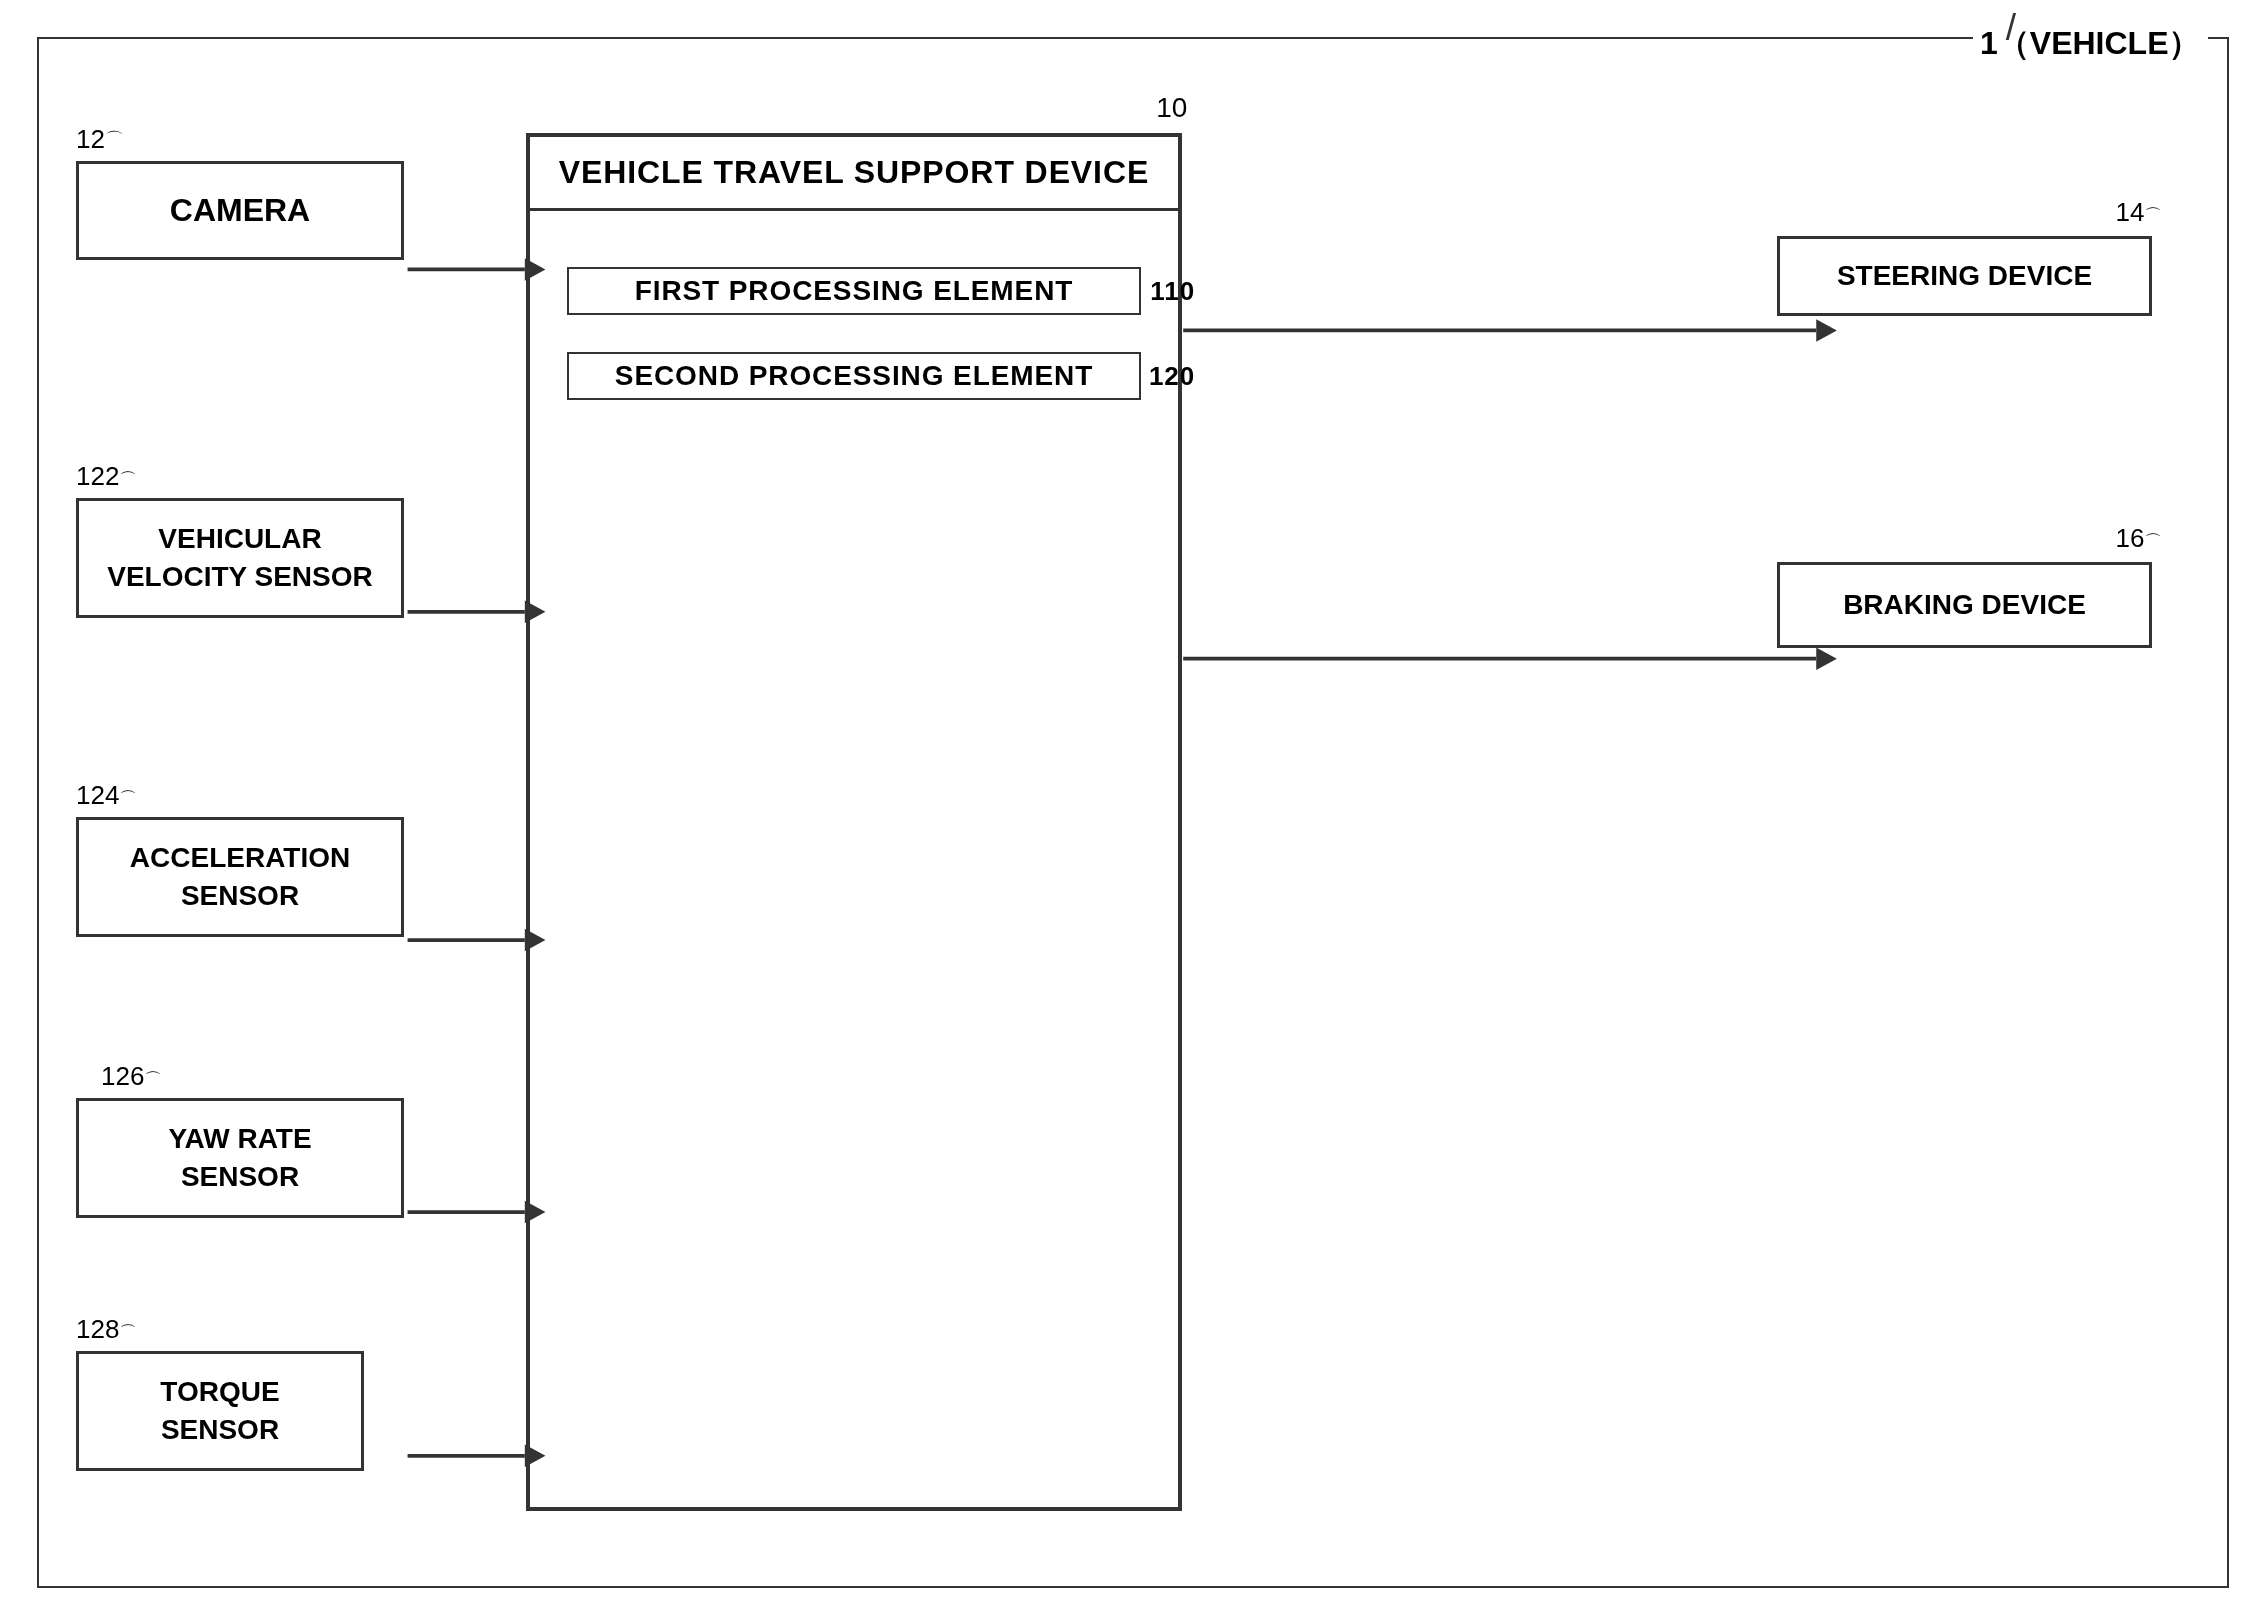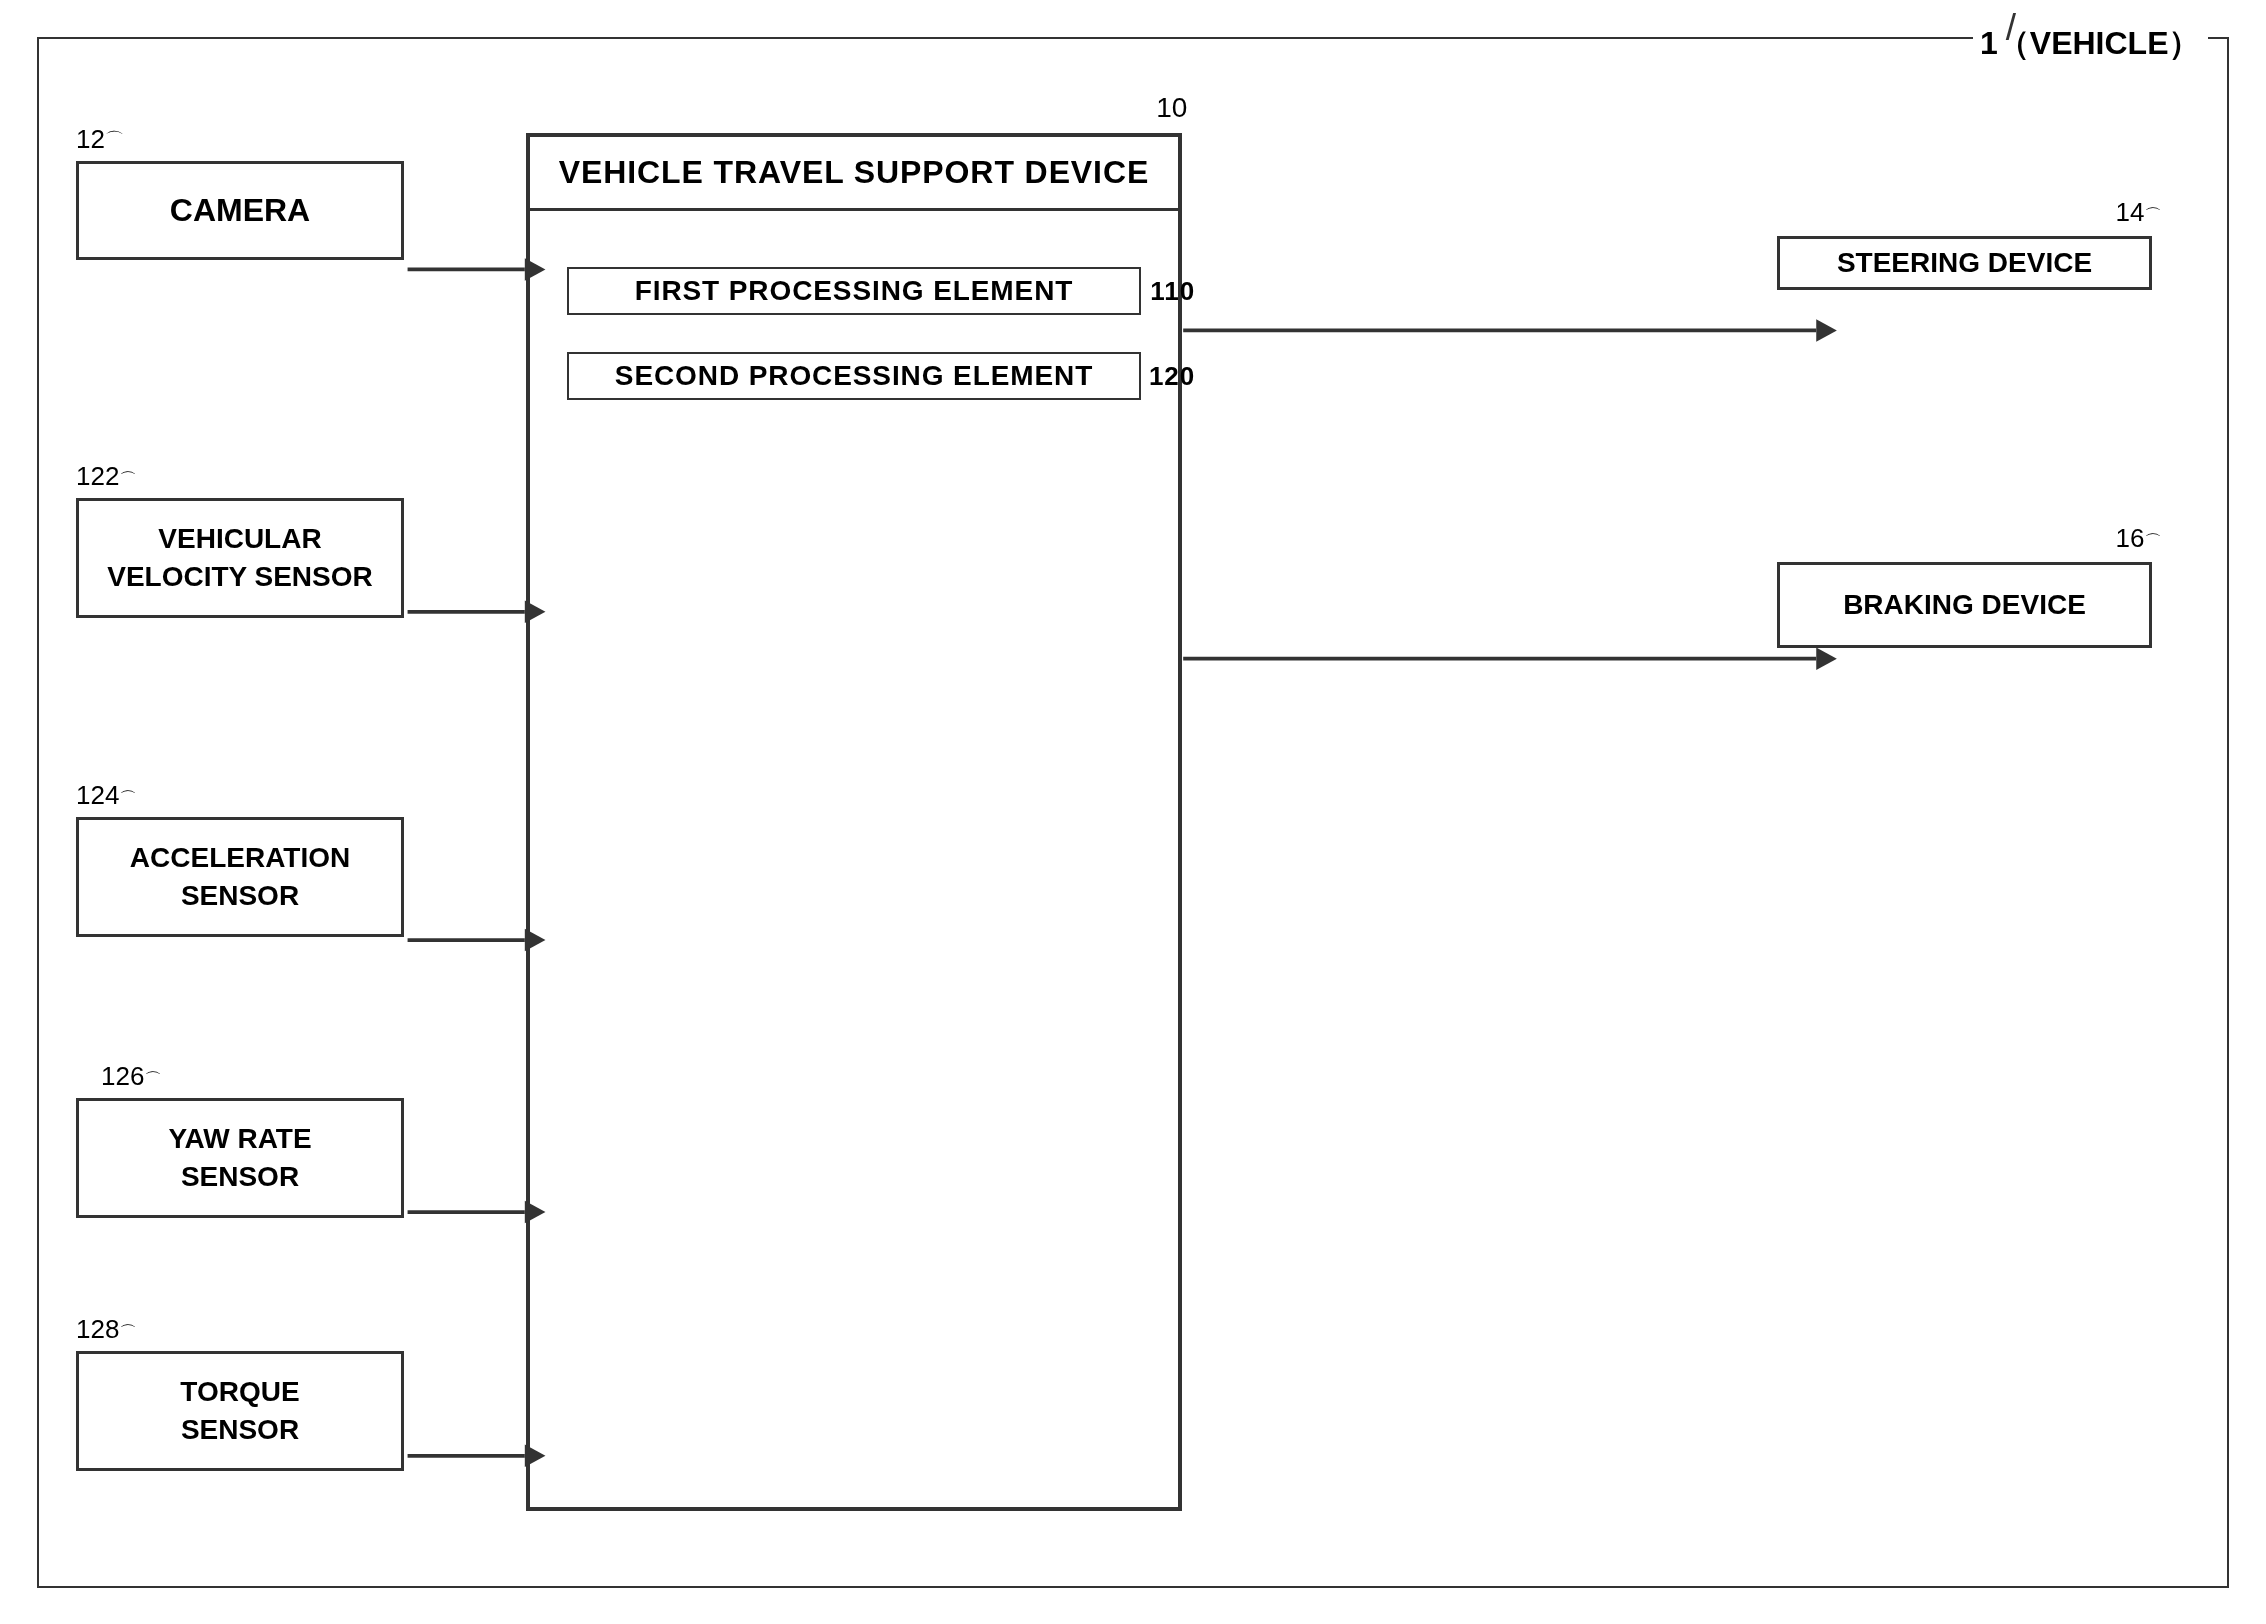--- a/index.html
+++ b/index.html
@@ -112,30 +112,30 @@
     </div>
   </div>
 
   <div style="position:absolute; top:1059px; left:37px; width:328px;">
     <div style="position:absolute; top:-37px; left:0; font-size:26px;margin-left:25px;">126<span style="font-size:17px;">⌒</span></div>
     <div style="border:3.7px solid #333; padding:19px 19px; font-size:28px; font-weight:bold; text-align:center; line-height:1.35;">
       YAW RATE<br>SENSOR
     </div>
   </div>
 
-  <div style="position:absolute; top:1312px; left:37px; width:328px;">
+  <div style="position:absolute; top:1312px; left:37px; width:288px;">
     <div style="position:absolute; top:-37px; left:0; font-size:26px;">128<span style="font-size:17px;">⌒</span></div>
     <div style="border:3.7px solid #333; padding:19px 19px; font-size:28px; font-weight:bold; text-align:center; line-height:1.35;">
       TORQUE<br>SENSOR
     </div>
   </div>
 
   <div style="position:absolute; top:197px; right:75px; width:375px;">
     <div style="position:absolute; top:-39px; right:-9.4px; font-size:26px;">14<span style="font-size:17px;">⌒</span></div>
-    <div style="border:3.7px solid #333; padding:8px 19px; font-size:28px; font-weight:bold; text-align:center;">
+    <div style="border:3.7px solid #333; padding:21px 19px; font-size:28px; font-weight:bold; text-align:center;">
       <span>STEERING DEVICE</span>
     </div>
   </div>
 
   <div style="position:absolute; top:523px; right:75px; width:375px;">
     <div style="position:absolute; top:-39px; right:-9.4px; font-size:26px;">16<span style="font-size:17px;">⌒</span></div>
     <div style="border:3.7px solid #333; padding:24px 19px; font-size:28px; font-weight:bold; text-align:center;">
       <span>BRAKING DEVICE</span>
     </div>
   </div>

